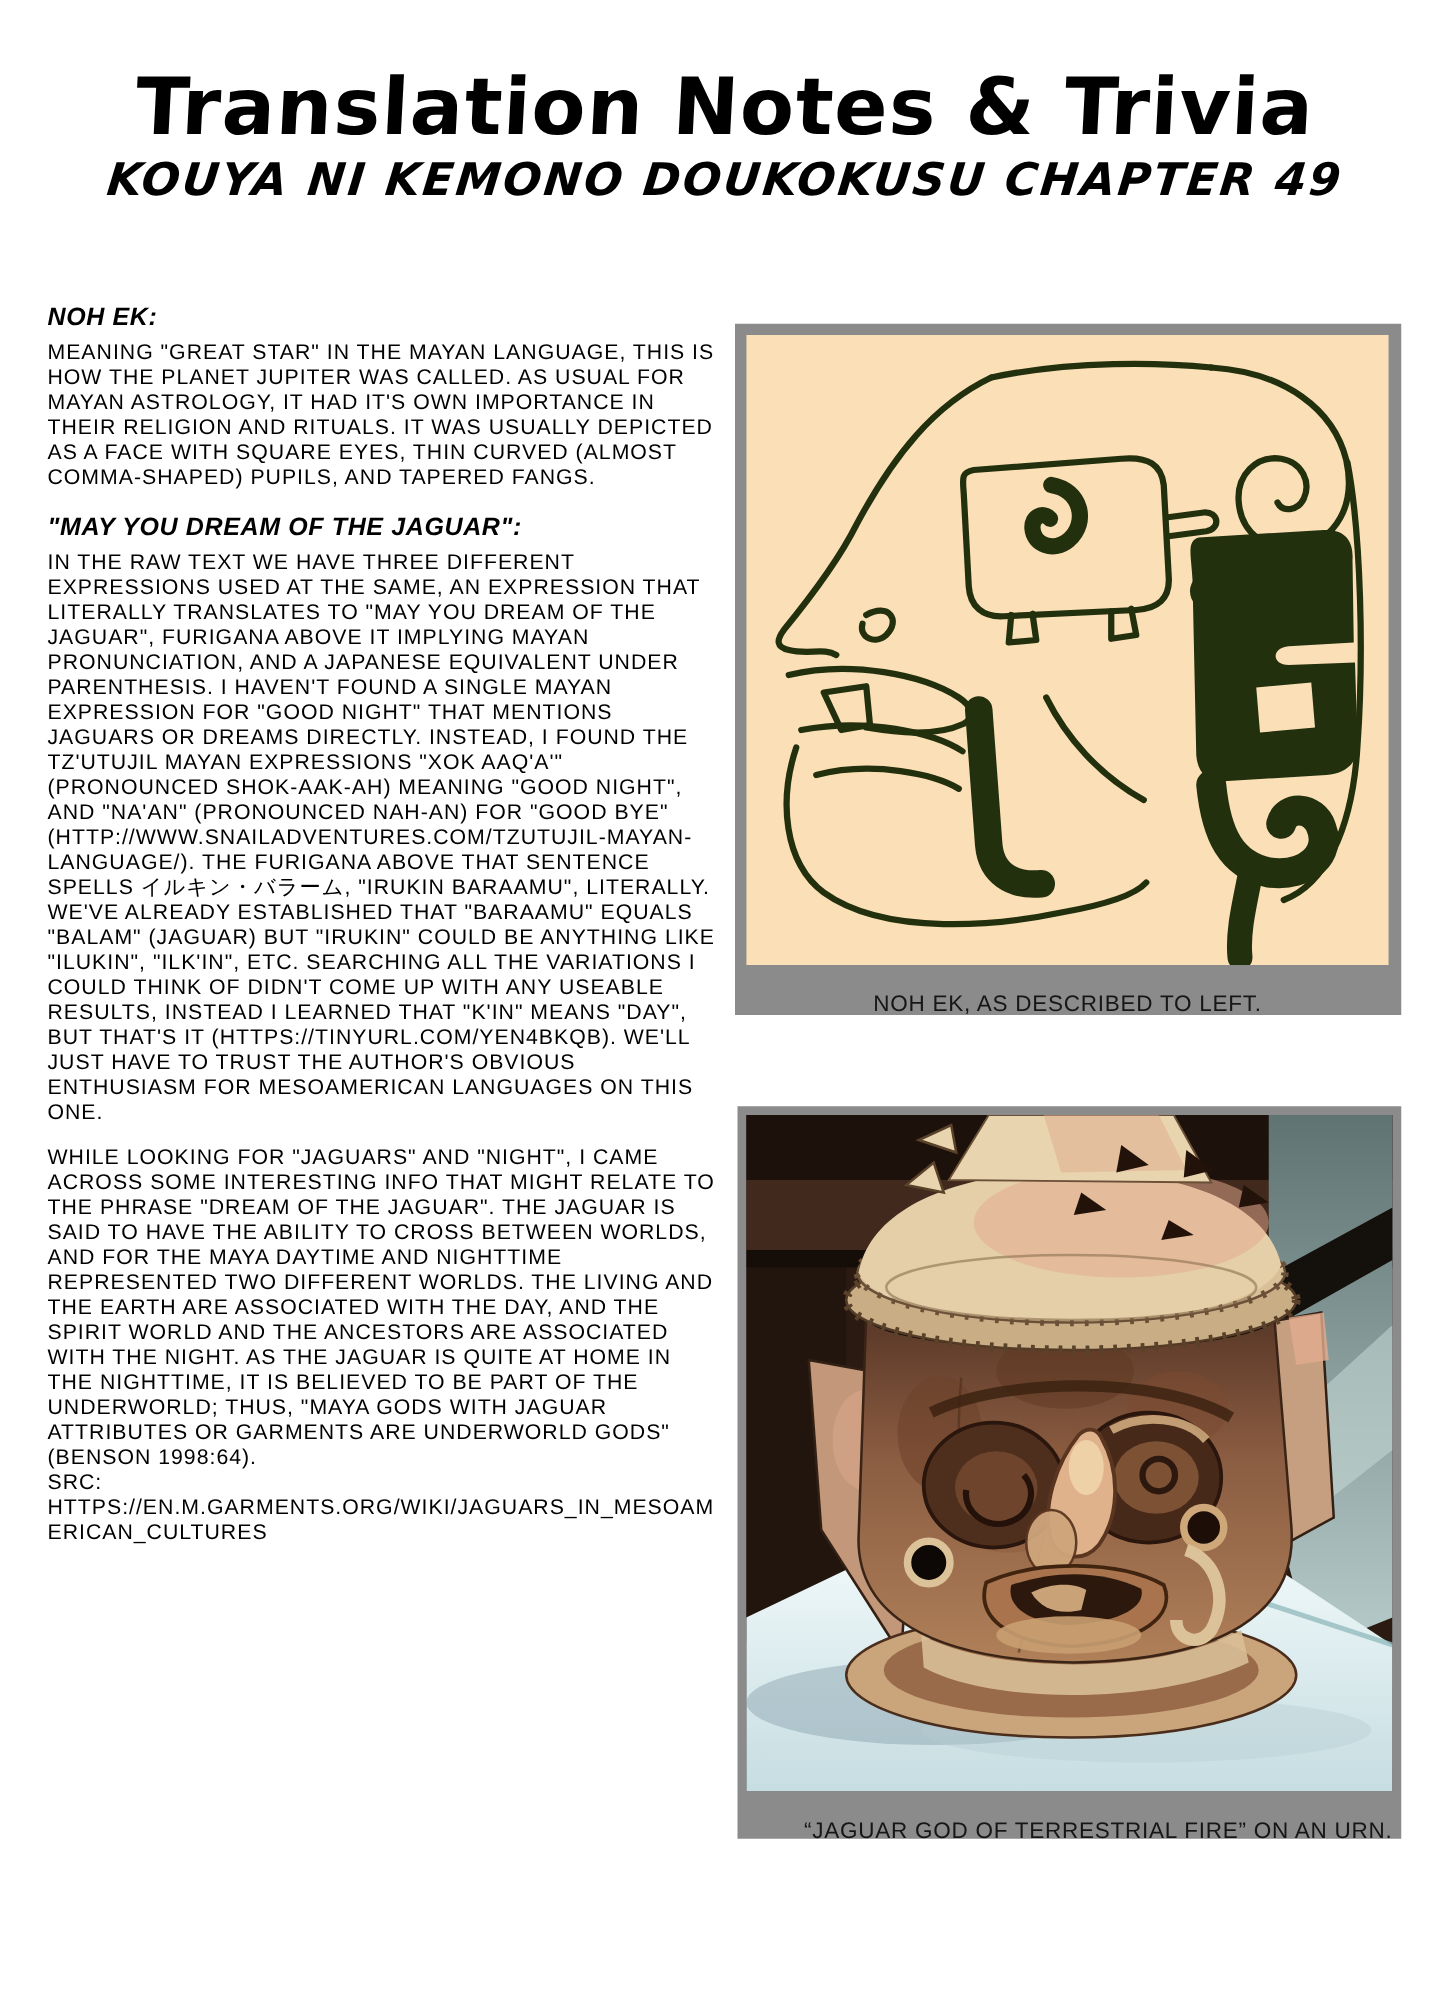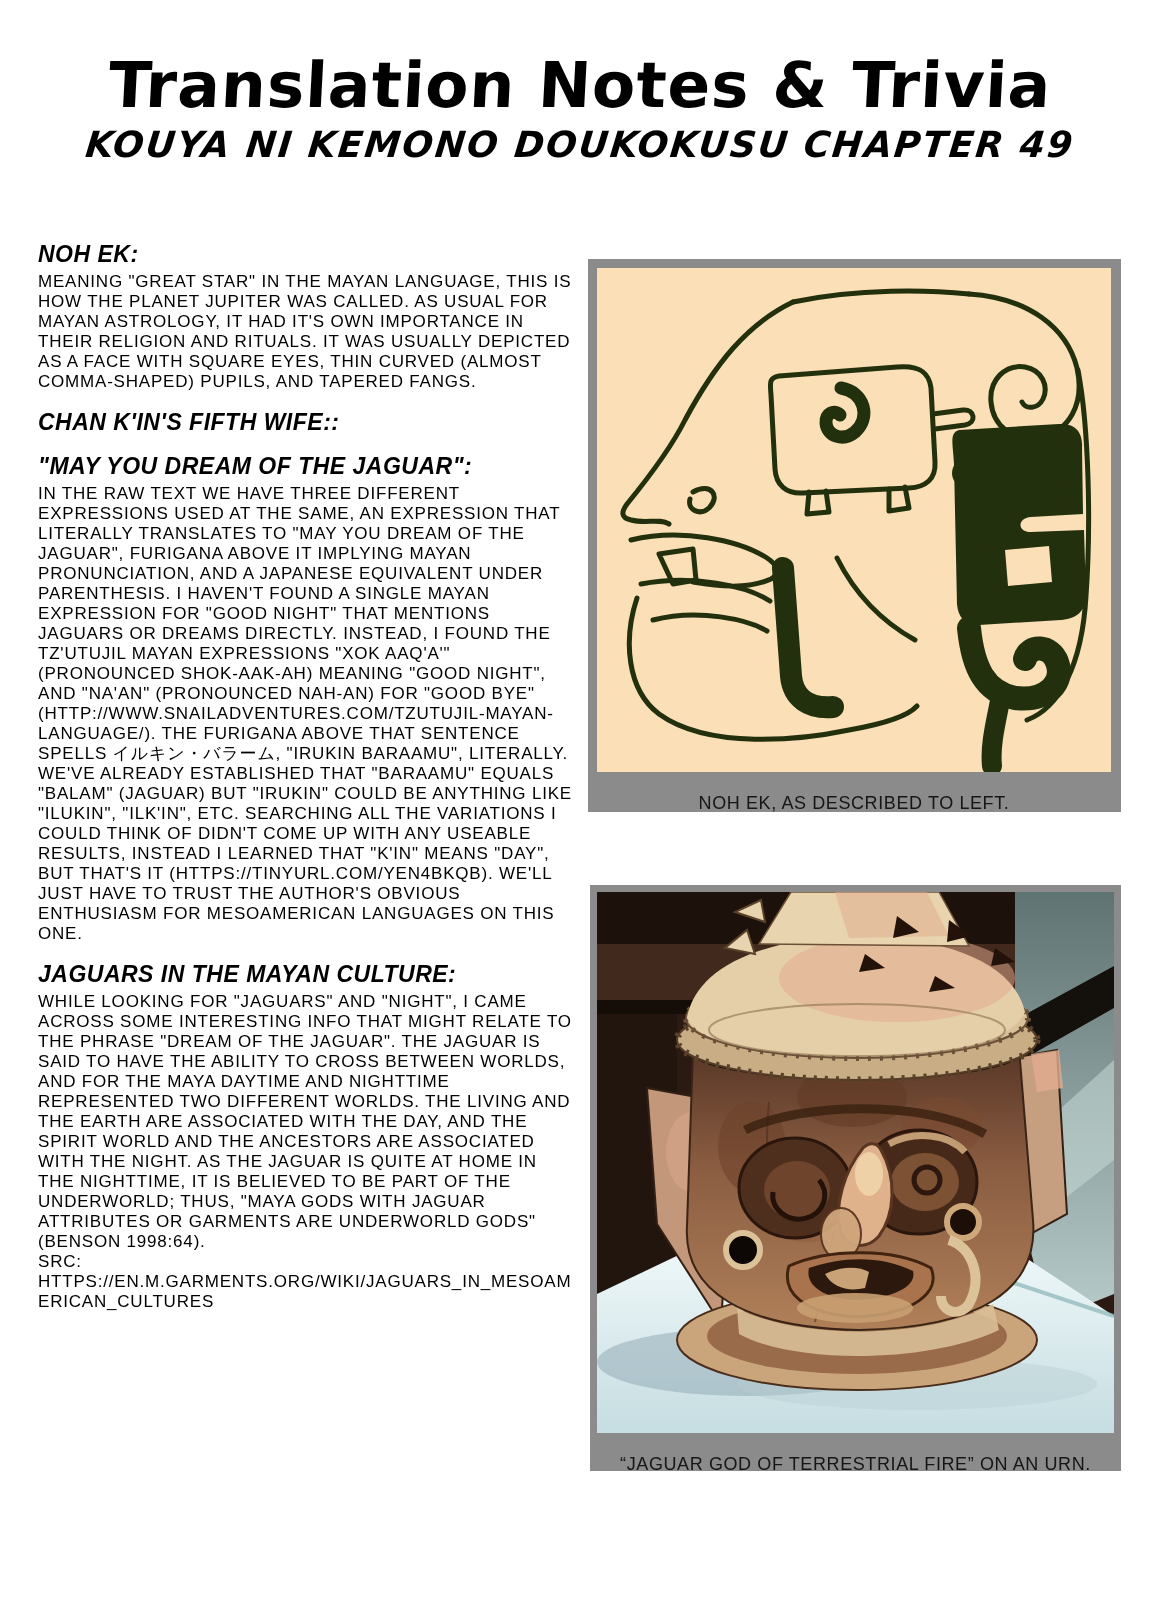--- a/index.html
+++ b/index.html
@@ -32,21 +32,21 @@
   }
   
   #notes-column{
     position:absolute;left:38px;top:240px;width:537px;
   }
   .note-section{margin:0 0 16px 0;}
   .sec-heading{
     margin:0 0 4px 0;
     font-family:"Liberation Sans",sans-serif;
     font-weight:bold;font-style:italic;
-    font-size:23px;line-height:28px;
+    font-size:20px;line-height:28px;
     letter-spacing:0.5px;
   }
   .sec-body p{
     margin:0;
     font-size:17px;line-height:20px;
     letter-spacing:0.8px;
     overflow-wrap:anywhere;
   }
   
   .figure-frame{
@@ -79,32 +79,30 @@
 
 <div id="notes-column">
   <section class="note-section">
     <h3 class="sec-heading">NOH EK:</h3>
     <div class="sec-body">
         <p>MEANING "GREAT STAR" IN THE MAYAN LANGUAGE, THIS IS HOW THE PLANET JUPITER WAS CALLED. AS USUAL FOR MAYAN ASTROLOGY, IT HAD IT'S OWN IMPORTANCE IN THEIR RELIGION AND RITUALS. IT WAS USUALLY DEPICTED AS A FACE WITH SQUARE EYES, THIN CURVED (ALMOST COMMA-SHAPED) PUPILS, AND TAPERED FANGS.</p>
       </div>
   </section>
 
   <section class="note-section">
-    <h3 class="sec-heading">CHAN K'IN'S FIFTH WIFE::</h3>
   </section>
 
   <section class="note-section">
     <h3 class="sec-heading">"MAY YOU DREAM OF THE JAGUAR":</h3>
     <div class="sec-body">
         <p>IN THE RAW TEXT WE HAVE THREE DIFFERENT EXPRESSIONS USED AT THE SAME, AN EXPRESSION THAT LITERALLY TRANSLATES TO "MAY YOU DREAM OF THE JAGUAR", FURIGANA ABOVE IT IMPLYING MAYAN PRONUNCIATION, AND A JAPANESE EQUIVALENT UNDER PARENTHESIS. I HAVEN'T FOUND A SINGLE MAYAN EXPRESSION FOR "GOOD NIGHT" THAT MENTIONS JAGUARS OR DREAMS DIRECTLY. INSTEAD, I FOUND THE TZ'UTUJIL MAYAN EXPRESSIONS "XOK AAQ'A'" (PRONOUNCED SHOK-AAK-AH) MEANING "GOOD NIGHT", AND "NA'AN" (PRONOUNCED NAH-AN) FOR "GOOD BYE" (HTTP://WWW.SNAILADVENTURES.COM/TZUTUJIL-MAYAN-LANGUAGE/). THE FURIGANA ABOVE THAT SENTENCE SPELLS イルキン・バラーム, "IRUKIN BARAAMU", LITERALLY. WE'VE ALREADY ESTABLISHED THAT "BARAAMU" EQUALS "BALAM" (JAGUAR) BUT "IRUKIN" COULD BE ANYTHING LIKE "ILUKIN", "ILK'IN", ETC. SEARCHING ALL THE VARIATIONS I COULD THINK OF DIDN'T COME UP WITH ANY USEABLE RESULTS, INSTEAD I LEARNED THAT "K'IN" MEANS "DAY", BUT THAT'S IT (HTTPS://TINYURL.COM/YEN4BKQB). WE'LL JUST HAVE TO TRUST THE AUTHOR'S OBVIOUS ENTHUSIASM FOR MESOAMERICAN LANGUAGES ON THIS ONE.</p>
       </div>
   </section>
 
   <section class="note-section">
-    <h3 class="sec-heading">JAGUARS IN THE MAYAN CULTURE:</h3>
     <div class="sec-body">
         <p>WHILE LOOKING FOR "JAGUARS" AND "NIGHT", I CAME ACROSS SOME INTERESTING INFO THAT MIGHT RELATE TO THE PHRASE "DREAM OF THE JAGUAR". THE JAGUAR IS SAID TO HAVE THE ABILITY TO CROSS BETWEEN WORLDS, AND FOR THE MAYA DAYTIME AND NIGHTTIME REPRESENTED TWO DIFFERENT WORLDS. THE LIVING AND THE EARTH ARE ASSOCIATED WITH THE DAY, AND THE SPIRIT WORLD AND THE ANCESTORS ARE ASSOCIATED WITH THE NIGHT. AS THE JAGUAR IS QUITE AT HOME IN THE NIGHTTIME, IT IS BELIEVED TO BE PART OF THE UNDERWORLD; THUS, "MAYA GODS WITH JAGUAR ATTRIBUTES OR GARMENTS ARE UNDERWORLD GODS" (BENSON 1998:64).</p>
         <p>SRC: HTTPS://EN.M.GARMENTS.ORG/WIKI/JAGUARS_IN_MESOAMERICAN_CULTURES</p>
       </div>
   </section>
 </div>
 
 <figure class="figure-frame" id="figure-noh-ek" style="margin:0;">
   <svg class="figure-img" width="514" height="504" viewBox="0 0 514 504" xmlns="http://www.w3.org/2000/svg">
     <rect class="glyph-bg" x="0" y="0" width="514" height="504"></rect>
@@ -138,21 +136,21 @@
       <path class="gthick" stroke-width="24" d="M372,360 C376,400 388,424 418,430 C450,434 468,414 460,394 C454,377 432,376 428,391"></path>
       <path class="gthick" stroke-width="20" d="M404,428 C398,458 393,478 395,498"></path>
     </g>
     <g>
       <path class="gthick" stroke-width="22" d="M186,300 L194,408 C196,430 212,441 236,439"></path>
     </g>
   </svg>
   <figcaption class="figure-caption">NOH EK, AS DESCRIBED TO LEFT.</figcaption>
 </figure>
 
-<figure class="figure-frame" id="figure-urn" style="margin:0;">
+<figure class="figure-frame" id="figure-urn" style="margin:0;align-items:flex-end;">
   <svg class="figure-img" width="517" height="541" viewBox="0 0 517 541" xmlns="http://www.w3.org/2000/svg">
     <defs>
       <linearGradient id="gBody" x1="0" y1="0" x2="0" y2="1">
         <stop offset="0" stop-color="#4f3022"></stop>
         <stop offset="0.45" stop-color="#8a5c41"></stop>
         <stop offset="1" stop-color="#b08059"></stop>
       </linearGradient>
       <linearGradient id="gPanel" x1="0" y1="0" x2="0" y2="1">
         <stop offset="0" stop-color="#5f7472"></stop>
         <stop offset="1" stop-color="#b7ccca"></stop>

